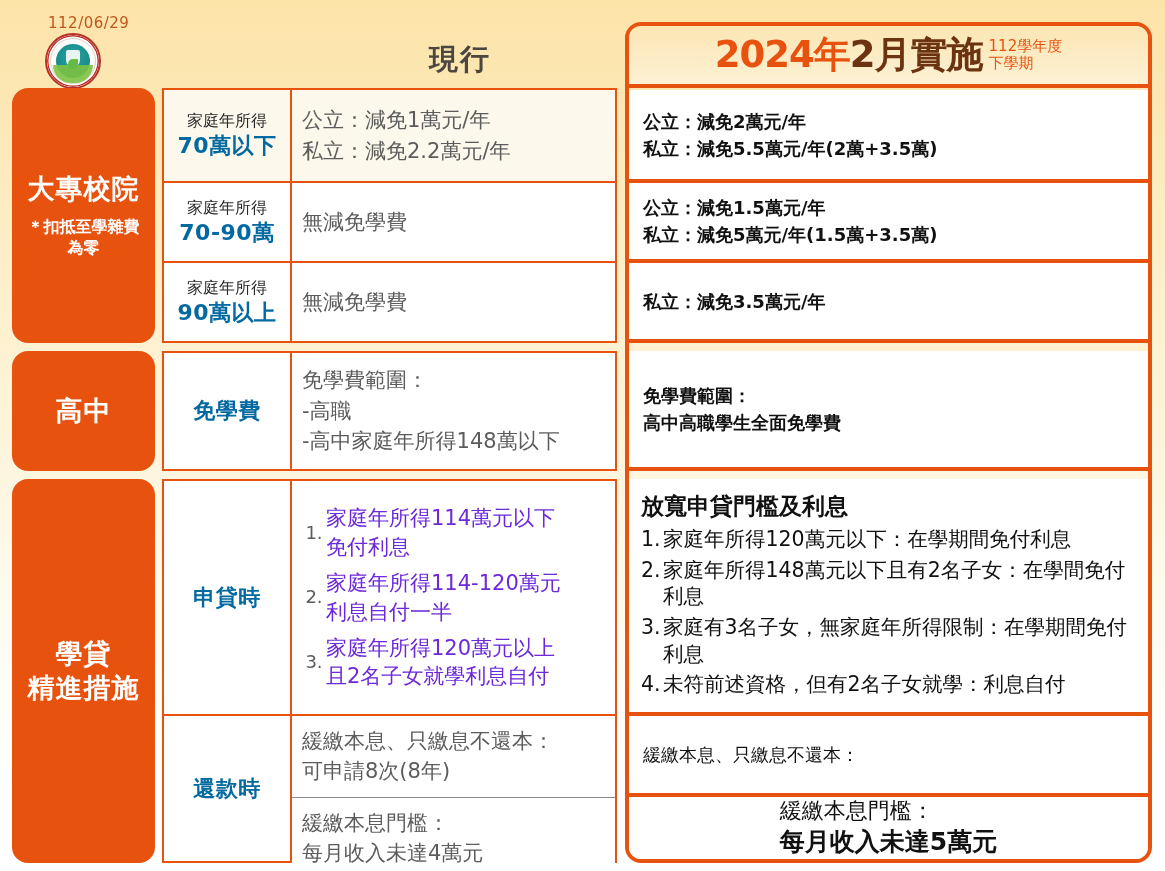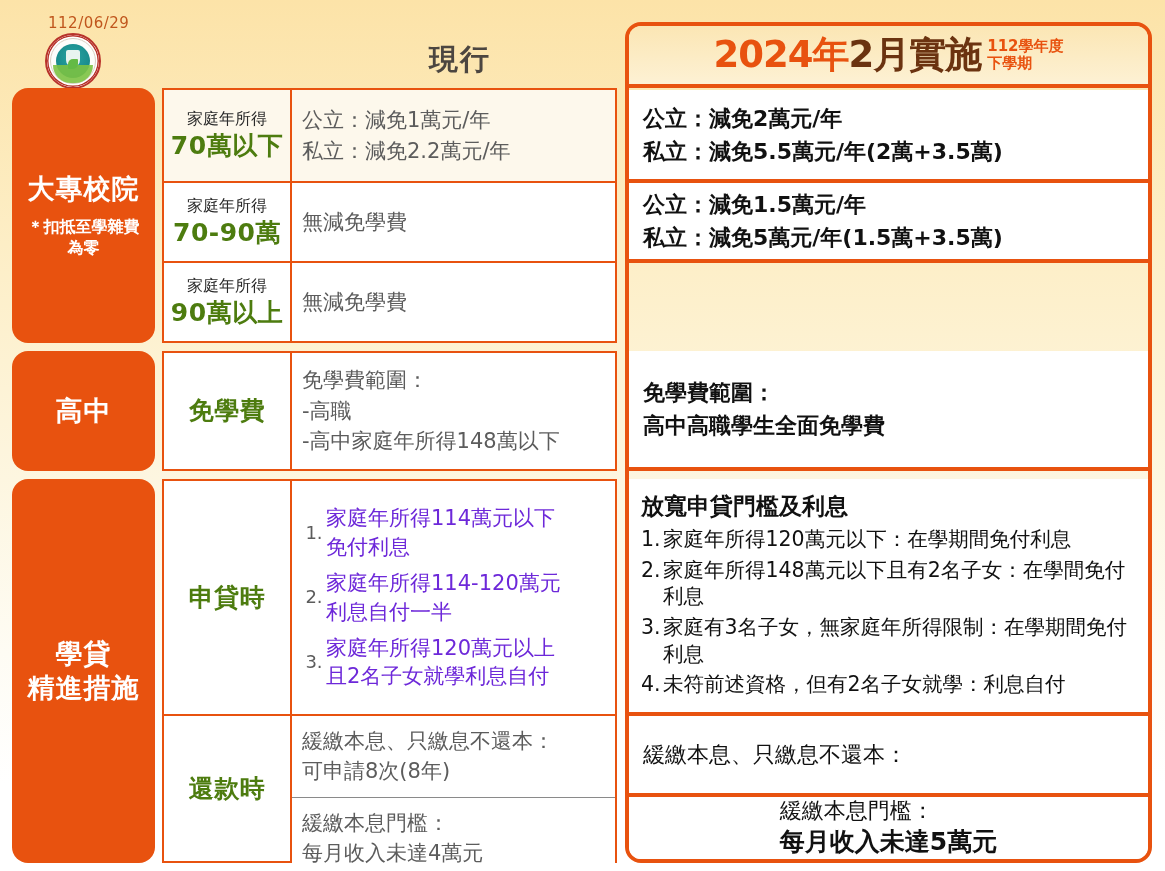--- a/index.html
+++ b/index.html
@@ -65,21 +65,21 @@
     border-bottom:4px solid #e8520f;
     border-radius:12px 12px 0 0;
     background:linear-gradient(to bottom,#fbe6b4,#fdf1d4);
   }
   .hdr-new .big {
     font-size:37px; font-weight:bold; color:#e8520f; letter-spacing:-1px;
     white-space:nowrap;
   }
   .hdr-new .big .dark { color:#6b3310;text-align:center; }
   .hdr-new .sub {
-    margin-left:6px; font-size:15px; color:#e8520f; font-weight:bold;
+    margin-left:6px; font-size:15px; color:#e8520f; font-weight:normal;
     line-height:1.15; text-align:left; white-space:nowrap;
   }
 
   
   .pill {
     position:absolute; left:12px; width:143px;
     background:#e8520f; border-radius:16px;
     color:#fff; display:flex; flex-direction:column;
     align-items:center; justify-content:center; text-align:center;
   }
@@ -97,21 +97,21 @@
     border-top-width:0;
   }
   .lrow.first { border-top-width:2px; }
   .lcat {
     width:128px; flex:0 0 128px;
     border-right:2px solid #e8520f;
     display:flex; flex-direction:column; align-items:center; justify-content:center;
     text-align:center; padding:6px 4px;
   }
   .lcat .small { font-size:16px; color:#2b2b2b; line-height:1.3; }
-  .lcat .big   { font-size:25px; font-weight:bold; color:#4d7c0f; line-height:1.25; letter-spacing:0.5px;}
+  .lcat .big   { font-size:22px; font-weight:bold; color:#0369a1; line-height:1.25; letter-spacing:0.5px;}
   .lval {
     flex:1; padding:10px 10px;
     display:flex; flex-direction:column; justify-content:center;
     font-size:21px; color:#5c5c5c; line-height:1.45;
   }
   .cream { background:#fdf8ec; }
   .white { background:#ffffff; }
 
   .ol-item { display:flex; align-items:center; margin:4px 0; }
   .ol-num { width:24px; flex:0 0 24px; font-size:18px; color:#5c5c5c; text-align:center; }
@@ -119,21 +119,21 @@
 
   
   .rcell {
     position:absolute; left:629px; width:519px;
     border-bottom:4px solid #e8520f;
     background:#ffffff;
     padding:8px 14px;
     display:flex; flex-direction:column; justify-content:center;
     color:#111;
   }
-  .rcell .ln { font-size:22px; font-weight:bold; line-height:1.5; white-space:nowrap; }
+  .rcell .ln { font-size:18px; font-weight:bold; line-height:1.5; white-space:nowrap; }
   .rcell .ln.reg { font-weight:normal; }
 
   #r1 { top:90px;  height:93px; }
   #r2 { top:183px; height:80px; }
   #r3 { top:263px; height:80px; }
   #r4 { top:343px; height:8px; border-bottom-width:0; background:transparent; padding:0;}
   #r5 { top:351px; height:120px; }
   #r6 { top:471px; height:8px; border-bottom-width:0; background:transparent; padding:0;}
   #r7 { top:479px; height:237px; padding:10px 12px; }
   #r8 { top:716px; height:81px; }
@@ -287,20 +287,23 @@
   <div class="rcell" id="r1">
     <div class="ln">公立：減免2萬元/年</div>
     <div class="ln">私立：減免5.5萬元/年(2萬+3.5萬)</div>
   </div>
 
   <div class="rcell" id="r2">
     <div class="ln">公立：減免1.5萬元/年</div>
     <div class="ln">私立：減免5萬元/年(1.5萬+3.5萬)</div>
   </div>
 
+  <div class="rcell" id="r3">
+    <div class="ln">私立：減免3.5萬元/年</div>
+  </div>
 
   <div class="rcell" id="r4"></div>
 
   <div class="rcell" id="r5">
     <div class="ln">免學費範圍：</div>
     <div class="ln">高中高職學生全面免學費</div>
   </div>
 
   <div class="rcell" id="r6"></div>
 

